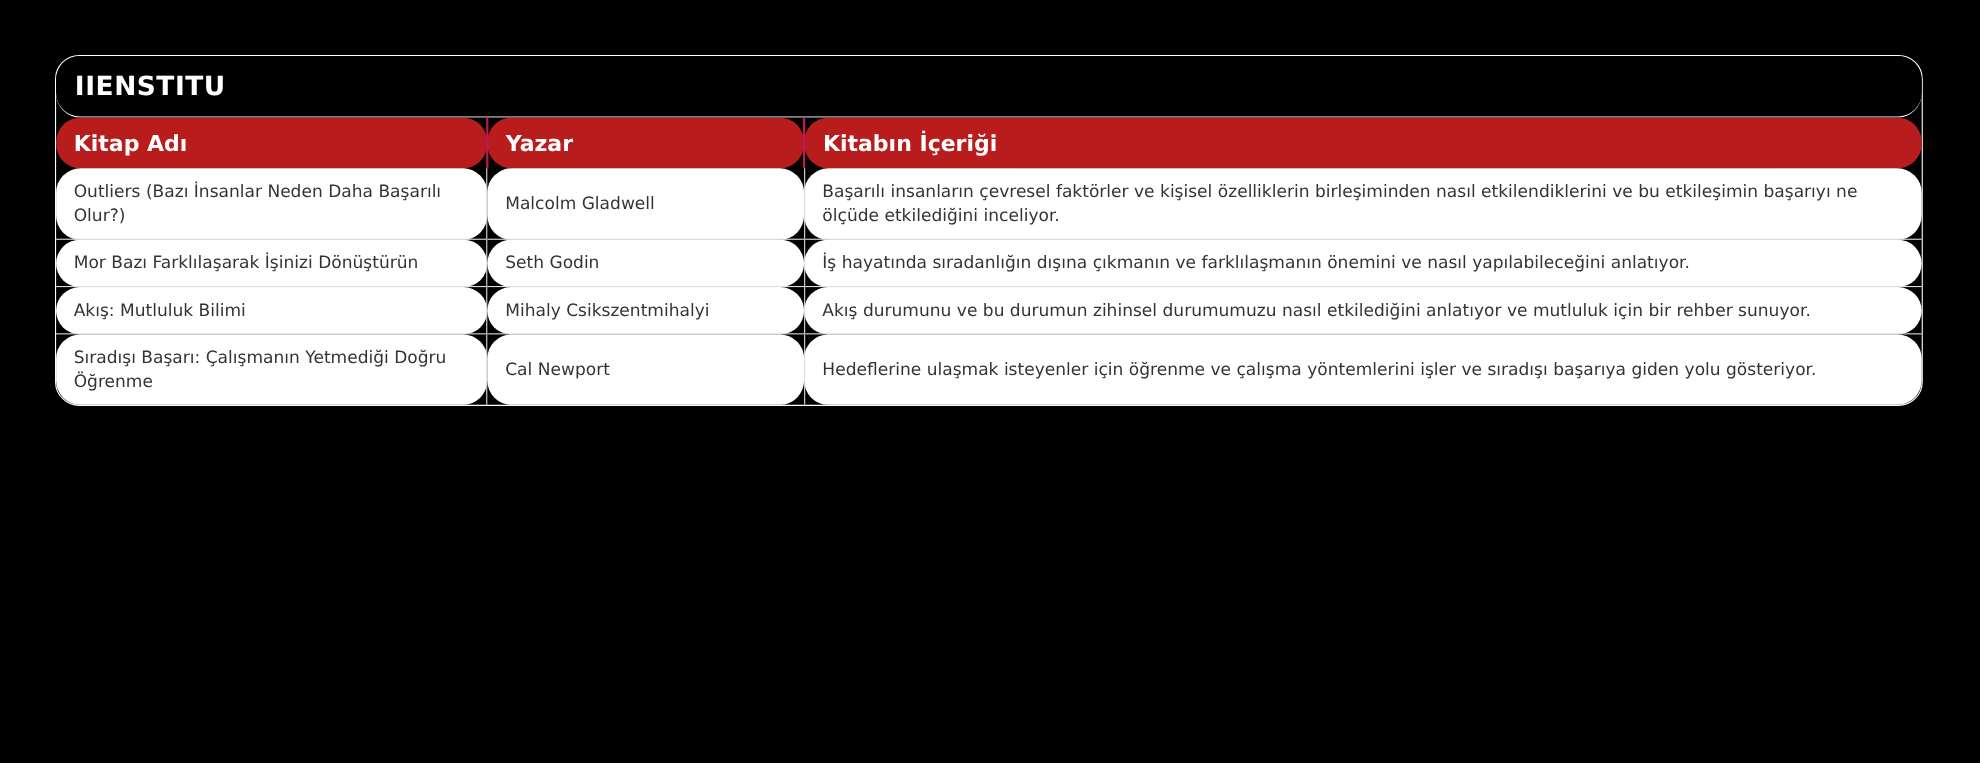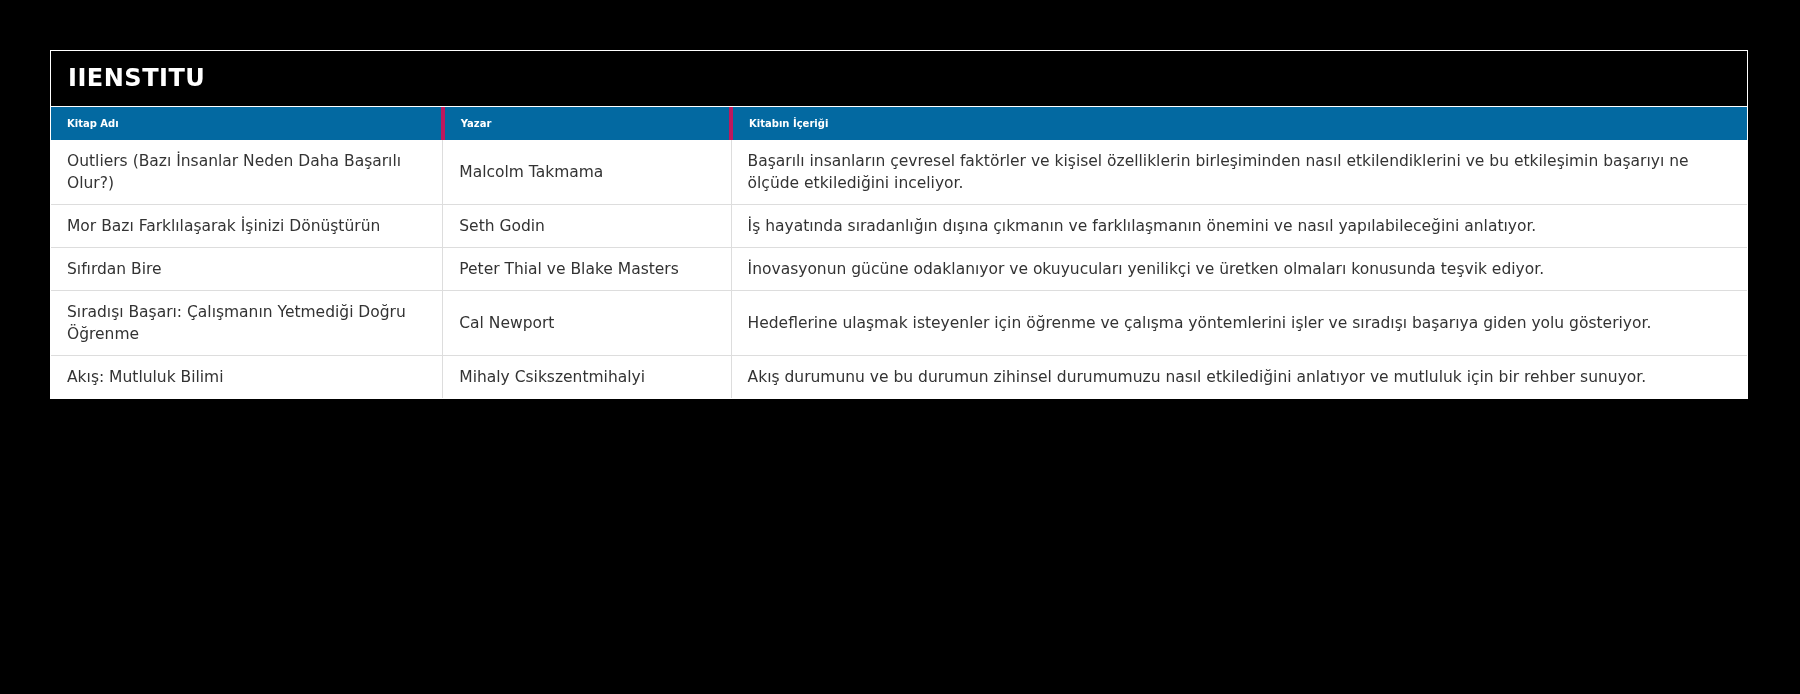--- a/index.html
+++ b/index.html
@@ -1,15 +1,15 @@
 <!DOCTYPE html>
 <html><head>
 <meta charset="utf-8">
 <style>
-  * { margin: 0; padding: 0; box-sizing: border-box; }
+  * { margin: 0; padding: 0; box-sizing: border-box; border-radius: 22px; }
   html, body { background: #000000; }
   body {
     width: 1800px;
     height: 694px;
     position: relative;
     font-family: "DejaVu Sans", "Liberation Sans", sans-serif;
     overflow: hidden;
   }
   .panel {
     position: absolute;
@@ -30,29 +30,29 @@
   }
   table.books {
     width: 100%;
     border-collapse: collapse;
     table-layout: fixed;
   }
   col.c-title  { width: 23.1%; }
   col.c-author { width: 17.0%; }
   col.c-desc   { width: 59.9%; }
   thead th {
-    background: #0369a1;
+    background: #b91c1c;
     color: #ffffff;
     text-align: left;
-    font-size: 10px;
+    font-size: 20px;
     font-weight: bold;
     padding: 11px 16px;
     vertical-align: middle;
   }
-  thead th + th { border-left: 4px solid #be185d; }
+  thead th + th { border-left: 2px solid #be185d; }
   tbody td {
     background: #ffffff;
     color: #333333;
     font-size: 15.5px;
     line-height: 22px;
     padding: 10px 16px;
     vertical-align: middle;
     word-wrap: break-word;
   }
   tbody td + td { border-left: 1px solid #dddddd; }
@@ -72,38 +72,33 @@
     <thead>
       <tr>
         <th>Kitap Adı</th>
         <th>Yazar</th>
         <th>Kitabın İçeriği</th>
       </tr>
     </thead>
     <tbody>
       <tr>
         <td>Outliers (Bazı İnsanlar Neden Daha Başarılı Olur?)</td>
-        <td>Malcolm Takmama</td>
+        <td>Malcolm Gladwell</td>
         <td>Başarılı insanların çevresel faktörler ve kişisel özelliklerin birleşiminden nasıl etkilendiklerini ve bu etkileşimin başarıyı ne ölçüde etkilediğini inceliyor.</td>
       </tr>
       <tr>
         <td>Mor Bazı Farklılaşarak İşinizi Dönüştürün</td>
         <td>Seth Godin</td>
         <td>İş hayatında sıradanlığın dışına çıkmanın ve farklılaşmanın önemini ve nasıl yapılabileceğini anlatıyor.</td>
       </tr>
       <tr>
-        <td>Sıfırdan Bire</td>
-        <td>Peter Thial ve Blake Masters</td>
-        <td>İnovasyonun gücüne odaklanıyor ve okuyucuları yenilikçi ve üretken olmaları konusunda teşvik ediyor.</td>
+        <td>Akış: Mutluluk Bilimi</td>
+        <td>Mihaly Csikszentmihalyi</td>
+        <td>Akış durumunu ve bu durumun zihinsel durumumuzu nasıl etkilediğini anlatıyor ve mutluluk için bir rehber sunuyor.</td>
       </tr>
       <tr>
         <td>Sıradışı Başarı: Çalışmanın Yetmediği Doğru Öğrenme</td>
         <td>Cal Newport</td>
         <td>Hedeflerine ulaşmak isteyenler için öğrenme ve çalışma yöntemlerini işler ve sıradışı başarıya giden yolu gösteriyor.</td>
       </tr>
-      <tr>
-        <td>Akış: Mutluluk Bilimi</td>
-        <td>Mihaly Csikszentmihalyi</td>
-        <td>Akış durumunu ve bu durumun zihinsel durumumuzu nasıl etkilediğini anlatıyor ve mutluluk için bir rehber sunuyor.</td>
-      </tr>
     </tbody>
   </table>
 </div>
 
 </body></html>

